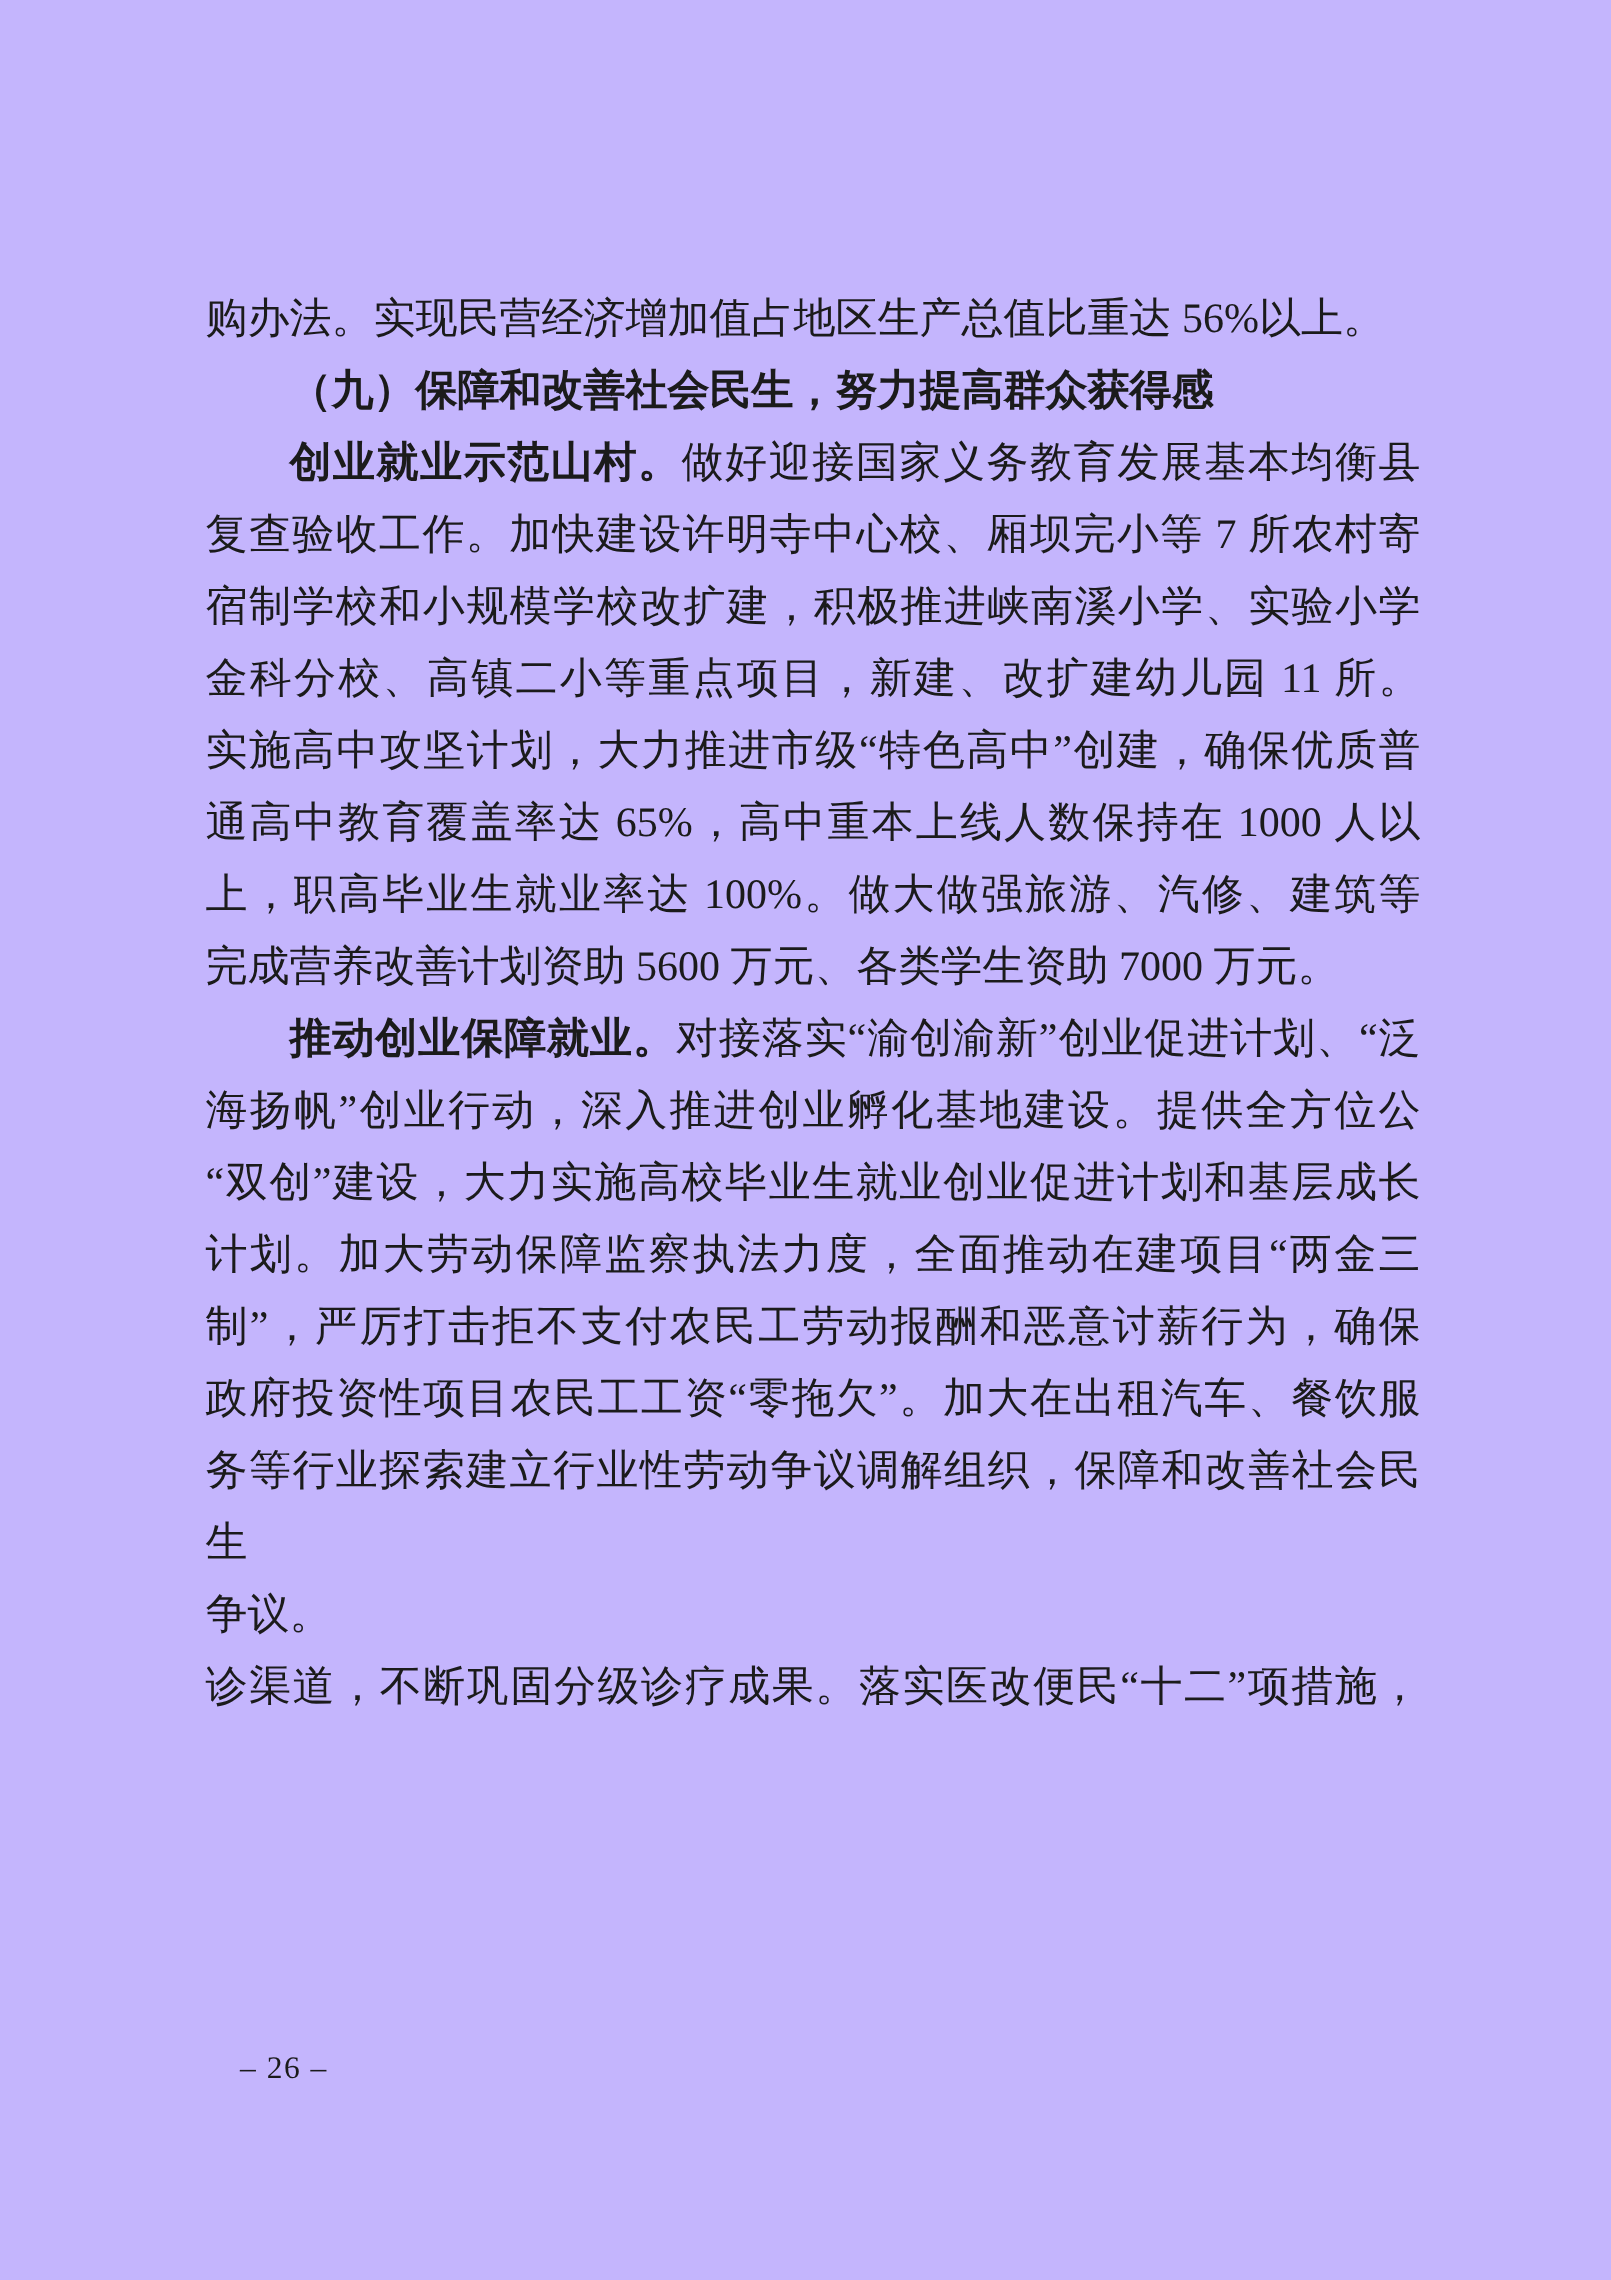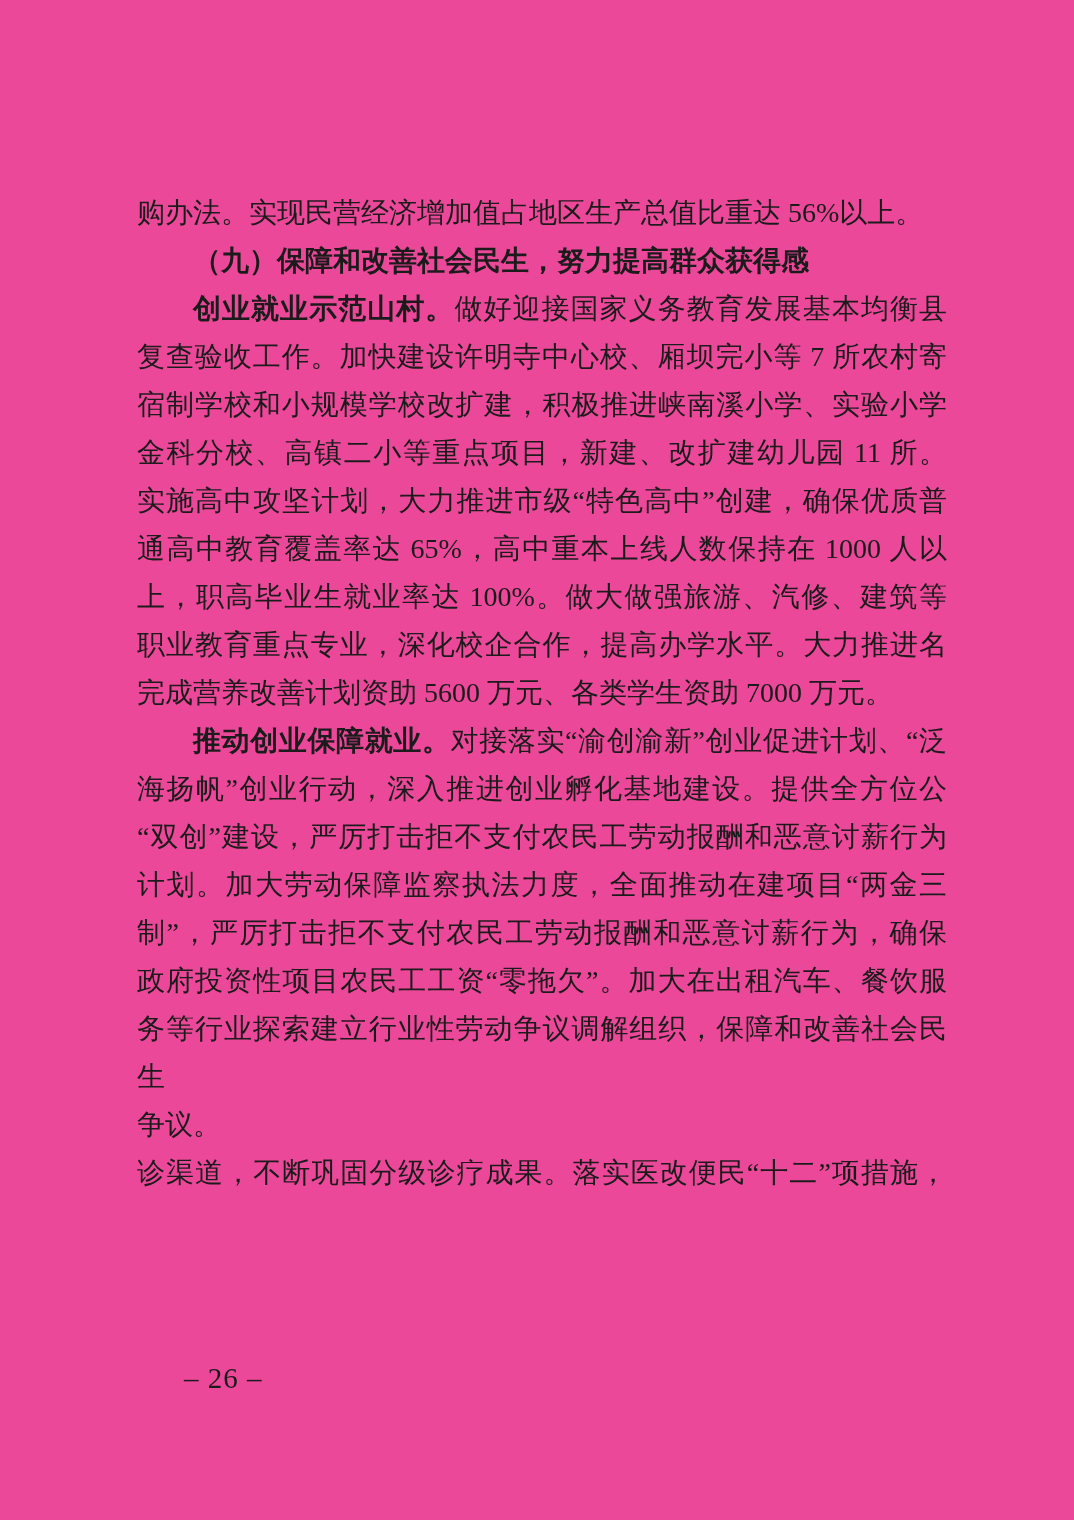--- a/index.html
+++ b/index.html
@@ -1,21 +1,21 @@
 <!DOCTYPE html>
 <html><head>
 <meta charset="utf-8">
 <style>
   * { box-sizing: border-box; }
   html, body { margin: 0; padding: 0; background: #ffffff; }
   .page {
     position: relative;
     width: 1074px;
     height: 1520px;
-    background: #ec4899;
+    background: #c4b5fd;
     overflow: hidden;
     font-family: "Liberation Serif", "DejaVu Serif", serif;
     color: #1b1b1b;
   }
   .doc-body {
     position: absolute;
     left: 137px;
     top: 189px;
     width: 810px;
   }
@@ -35,46 +35,44 @@
   .line.heading {
     font-weight: 600;
   }
   .lead {
     font-weight: 700;
   }
   .page-footer {
     position: absolute;
     left: 160px;
     top: 1358px;
-    font-size: 29px;
+    font-size: 21px;
     line-height: 40px;
     color: #1b1b1b;
     letter-spacing: 1px;
-    margin-left: 24px;
   }
 </style>
 </head>
 <body>
 
 <div class="page">
   <div class="doc-body">
       <div class="line"><span>购办法。实现民营经济增加值占地区生产总值比重达 56%以上。</span></div>
       <div class="line first heading"><span>（九）保障和改善社会民生，努力提高群众获得感</span></div>
       <div class="line just first"><span class="lead">创业就业示范山村。</span><span>做好迎接国家义务教育发展基本均衡县</span></div>
       <div class="line just"><span>复查验收工作。加快建设许明寺中心校、厢坝完小等 7 所农村寄</span></div>
       <div class="line just"><span>宿制学校和小规模学校改扩建，积极推进峡南溪小学、实验小学</span></div>
       <div class="line just"><span>金科分校、高镇二小等重点项目，新建、改扩建幼儿园 11 所。</span></div>
       <div class="line just"><span>实施高中攻坚计划，大力推进市级“特色高中”创建，确保优质普</span></div>
       <div class="line just"><span>通高中教育覆盖率达 65%，高中重本上线人数保持在 1000 人以</span></div>
       <div class="line just"><span>上，职高毕业生就业率达 100%。做大做强旅游、汽修、建筑等</span></div>
-      <div class="line just"><span>职业教育重点专业，深化校企合作，提高办学水平。大力推进名</span></div>
       <div class="line"><span>完成营养改善计划资助 5600 万元、各类学生资助 7000 万元。</span></div>
       <div class="line just first"><span class="lead">推动创业保障就业。</span><span>对接落实“渝创渝新”创业促进计划、“泛</span></div>
       <div class="line just"><span>海扬帆”创业行动，深入推进创业孵化基地建设。提供全方位公</span></div>
-      <div class="line just"><span>“双创”建设，严厉打击拒不支付农民工劳动报酬和恶意讨薪行为</span></div>
+      <div class="line just"><span>“双创”建设，大力实施高校毕业生就业创业促进计划和基层成长</span></div>
       <div class="line just"><span>计划。加大劳动保障监察执法力度，全面推动在建项目“两金三</span></div>
       <div class="line just"><span>制”，严厉打击拒不支付农民工劳动报酬和恶意讨薪行为，确保</span></div>
       <div class="line just"><span>政府投资性项目农民工工资“零拖欠”。加大在出租汽车、餐饮服</span></div>
       <div class="line just"><span>务等行业探索建立行业性劳动争议调解组织，保障和改善社会民生</span></div>
       <div class="line"><span>争议。</span></div>
       <div class="line just"><span>诊渠道，不断巩固分级诊疗成果。落实医改便民“十二”项措施，</span></div>
     </div>
   <div class="page-footer">– 26 –</div>
 </div>
 

